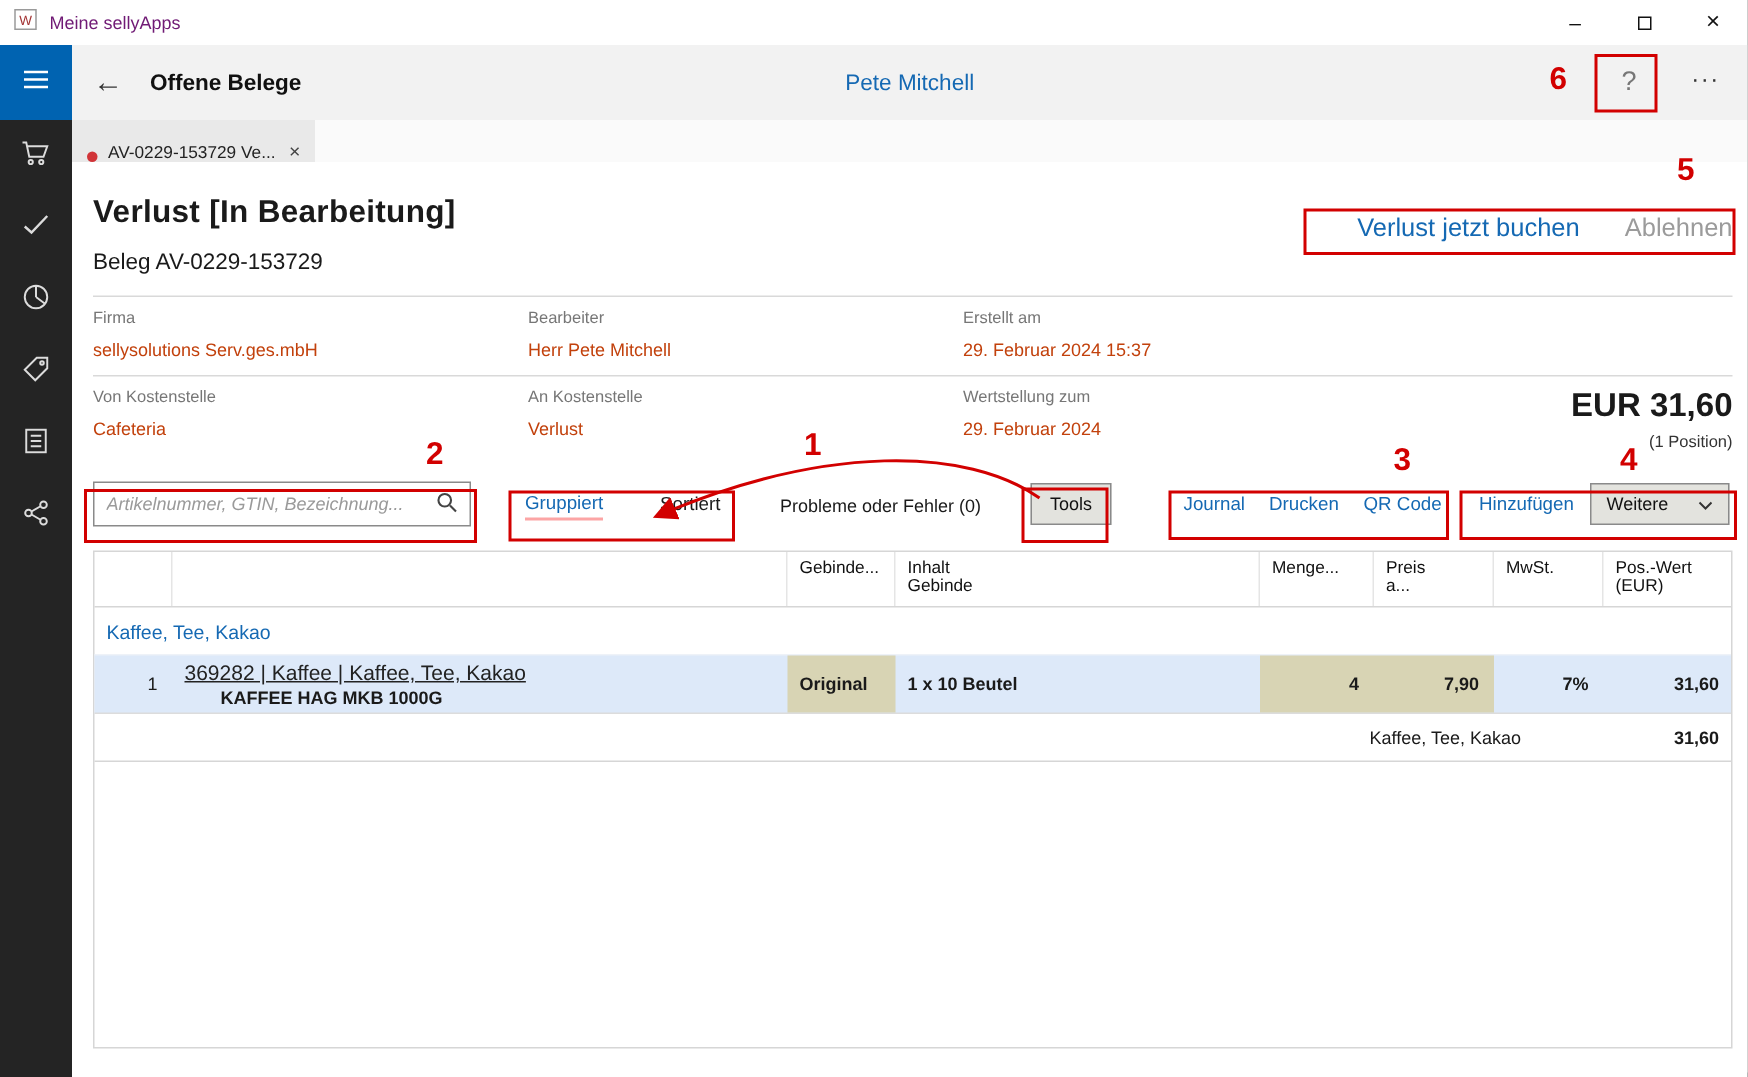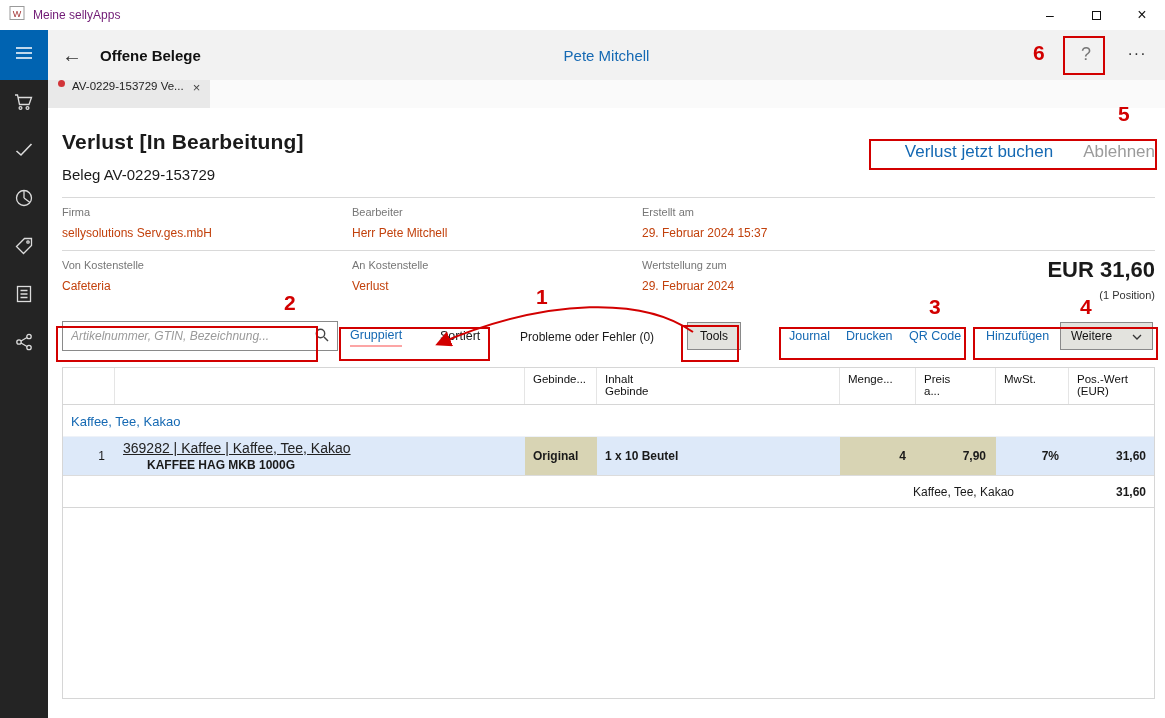--- a/index.html
+++ b/index.html
@@ -32,21 +32,21 @@
   
   .appheader { height:50px; background:#f2f2f2; display:flex; align-items:center; position:relative; flex-shrink:0; }
   .back-btn { margin-left:14px; font-size:20px; color:#333; line-height:1; }
   .page-title { margin-left:18px; font-size:15px; font-weight:700; color:#111; }
   .user-name { position:absolute; left:50%; transform:translateX(-50%); color:#1569b3; font-size:15px; }
   .help-btn { position:absolute; right:60px; top:5px; width:38px; height:38px; display:flex; align-items:center; justify-content:center; font-size:18px; color:#777; }
   .more-btn { position:absolute; right:8px; top:5px; width:40px; height:38px; display:flex; align-items:center; justify-content:center; font-size:16px; color:#333; letter-spacing:1px; }
 
   
   .tabbar { height:28px; background:#fafafa; display:flex; flex-shrink:0; }
-  .tab { background:#e9e9e9; display:inline-flex; align-items:flex-start; padding:0 10px; gap:7px; max-width:185px; }
+  .tab { background:#e9e9e9; display:inline-flex; align-items:flex-end; padding:0 10px; gap:7px; max-width:185px; }
   .tab-dot { width:7px; height:7px; border-radius:50%; background:#d13438; flex-shrink:0; }
   .tab-label { font-size:11.5px; color:#222; white-space:nowrap; }
   .tab-close { font-size:13px; color:#444; margin-left:2px; }
 
   
   .content { flex:1; background:#fff; padding:0 10px 0 14px; position:relative; font-size:12px; color:#1a1a1a; }
   .doc-title { font-size:21px; font-weight:700; margin-top:22px; letter-spacing:.2px; }
   .doc-number { font-size:15px; margin-top:12px; }
   .doc-actions { position:absolute; top:34px; right:10px; display:flex; gap:30px; font-size:17px; }
   .action-book { color:#1569b3; }
@@ -55,21 +55,21 @@
 
   .fields-row { display:grid; grid-template-columns:290px 290px 1fr; padding:8px 0 10px; position:relative; }
   .field-label { color:#767676; font-size:11px; }
   .field-value { margin-top:8px; font-size:12px; color:#c2410c; }
   .total-block { position:absolute; right:0; top:6px; text-align:right; }
   .total-amount { font-size:22px; font-weight:700; }
   .total-pos { font-size:11px; margin-top:6px; color:#333; }
 
   
   .toolbar { position:relative; height:38px; margin-top:16px; }
-  .search-box { position:absolute; left:0; top:2px; width:276px; height:30px; border:1px solid #8a8a8a; background:#fff; display:flex; align-items:center; padding:0 8px; }
+  .search-box { position:absolute; left:0; top:2px; width:252px; height:30px; border:1px solid #8a8a8a; background:#fff; display:flex; align-items:center; padding:0 8px; }
   .search-box input { flex:1; border:none; outline:none; font-size:12px; font-family:inherit; color:#333; background:transparent; }
   .search-box input::placeholder { color:#9a9a9a; font-style:italic; }
   .tb-link { position:absolute; top:10px; font-size:12.5px; color:#1569b3; white-space:nowrap; }
   .tb-grouped { left:288px; top:9px; border-bottom:2px solid #fca5a5; padding-bottom:3px; }
   .tb-sorted { left:378px; color:#1a1a1a; }
   .tb-problems { position:absolute; left:458px; top:11px; font-size:12px; color:#1a1a1a; white-space:nowrap; }
   .tb-btn { position:absolute; top:3px; height:28px; background:#e3e3de; border:1px solid #8a8a8a; display:flex; align-items:center; font-size:12px; color:#111; padding:0 12px; }
   .tb-tools { left:625px; }
   .tb-journal { left:727px; } .tb-print { left:784px; } .tb-qr { left:847px; } .tb-add { left:924px; }
   .tb-more { left:998px; width:93px; justify-content:space-between; padding:0 10px; }

